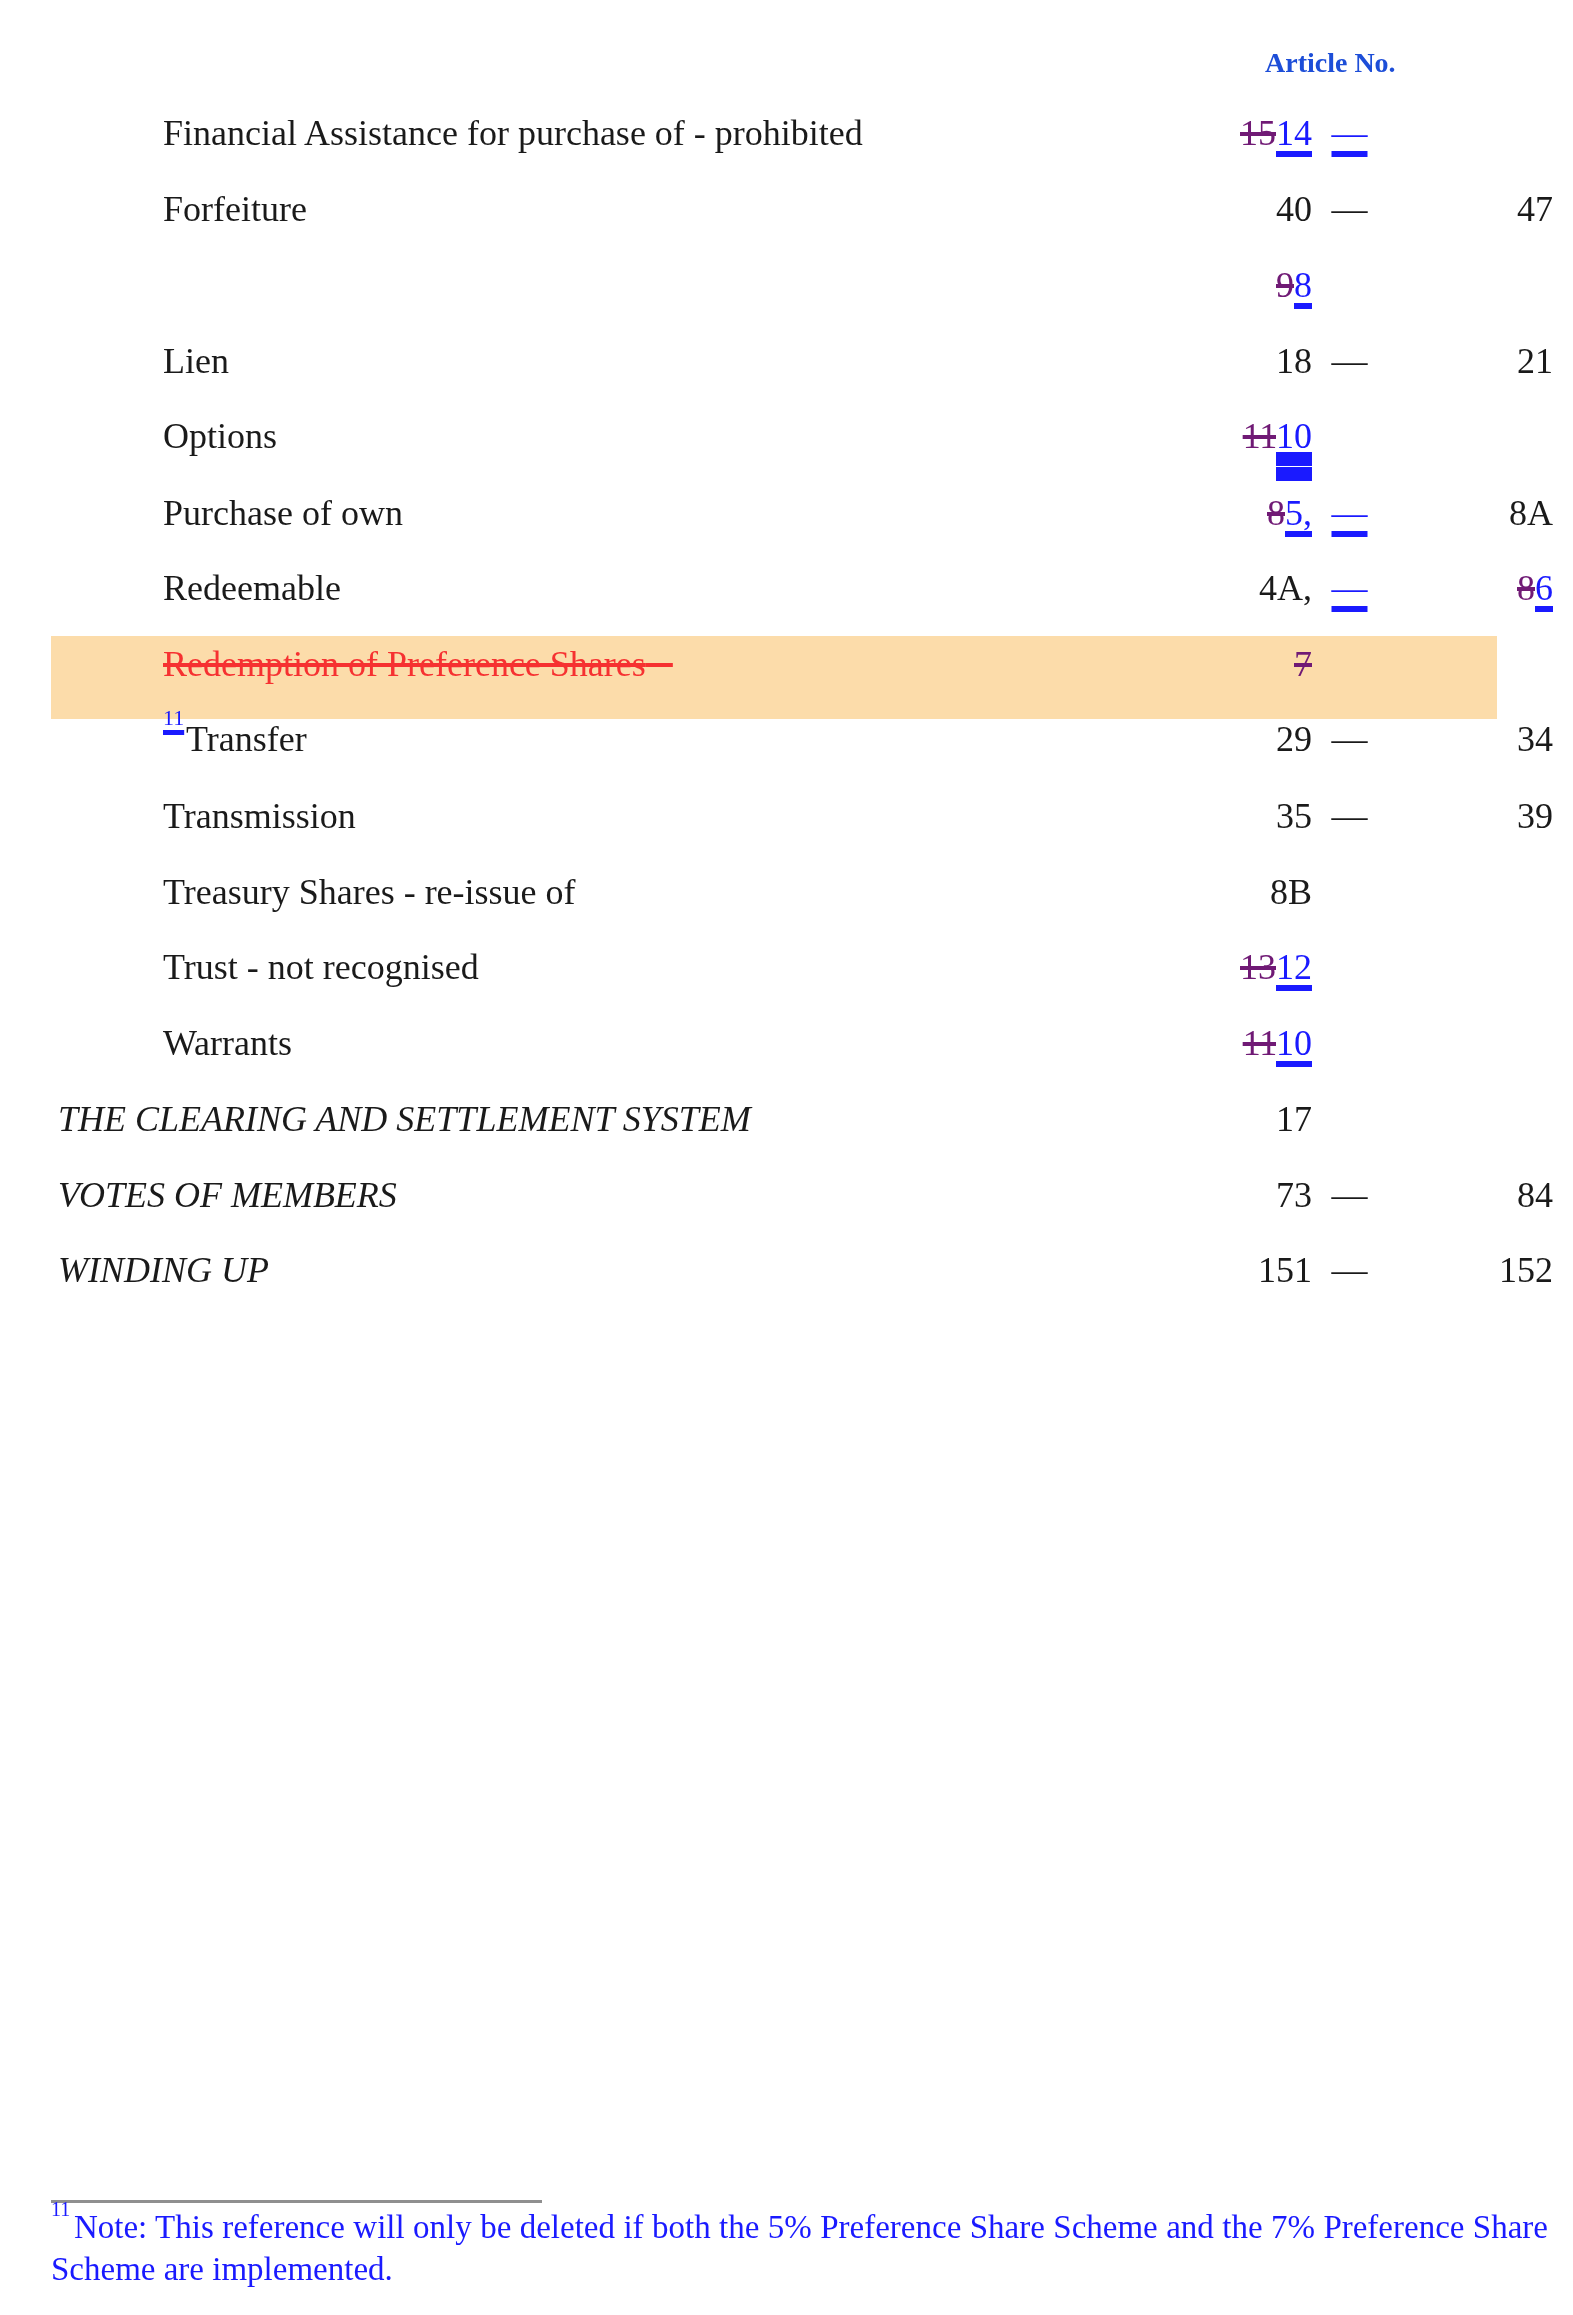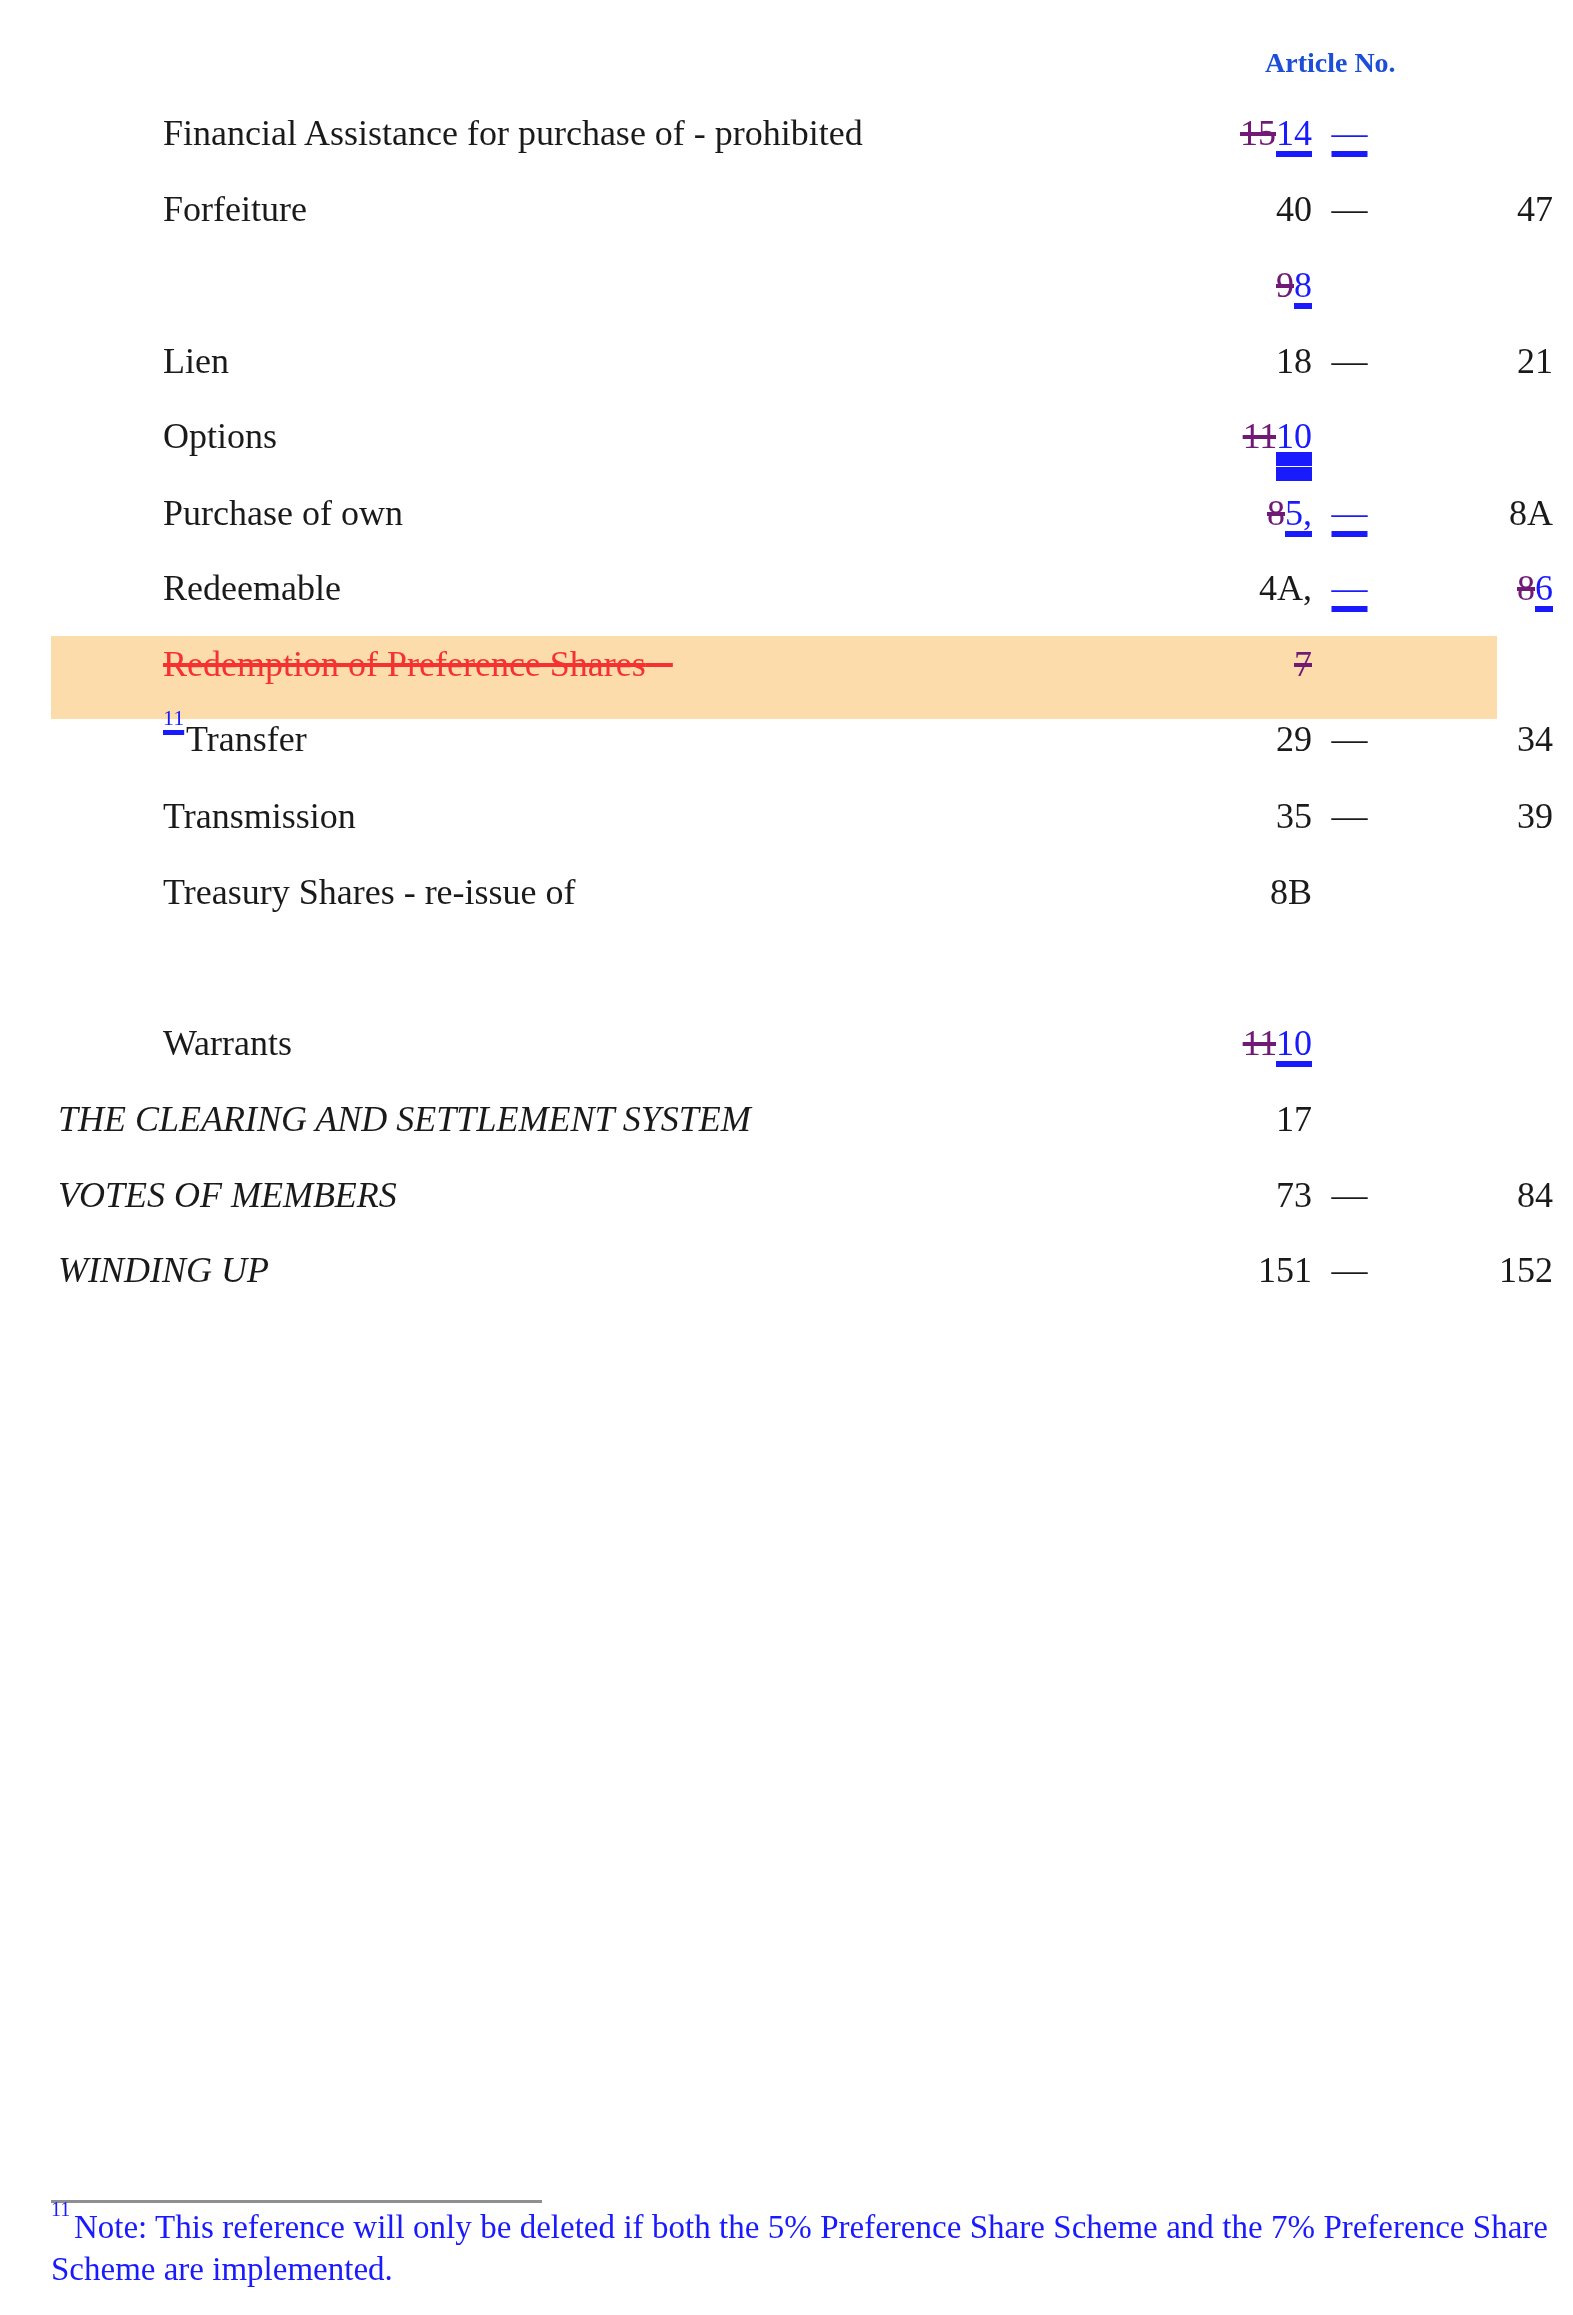--- a/index.html
+++ b/index.html
@@ -179,20 +179,24 @@
     <span class="num1">35</span>
     <span class="dash">—</span>
     <span class="num2">39</span>
   </div>
 
   <div class="row" style="top:868px">
     <span class="label">Treasury Shares - re-issue of</span>
     <span class="num1">8B</span>
   </div>
 
+  <div class="row" style="top:943px">
+    <span class="label">Trust - not recognised</span>
+    <span class="num1"><span class="del">13</span><span class="ins">12</span></span>
+  </div>
 
   <div class="row" style="top:1019px">
     <span class="label">Warrants</span>
     <span class="num1"><span class="del">11</span><span class="ins">10</span></span>
   </div>
 
   <div class="row top" style="top:1095px">
     <span class="label">THE CLEARING AND SETTLEMENT SYSTEM</span>
     <span class="num1">17</span>
   </div>

